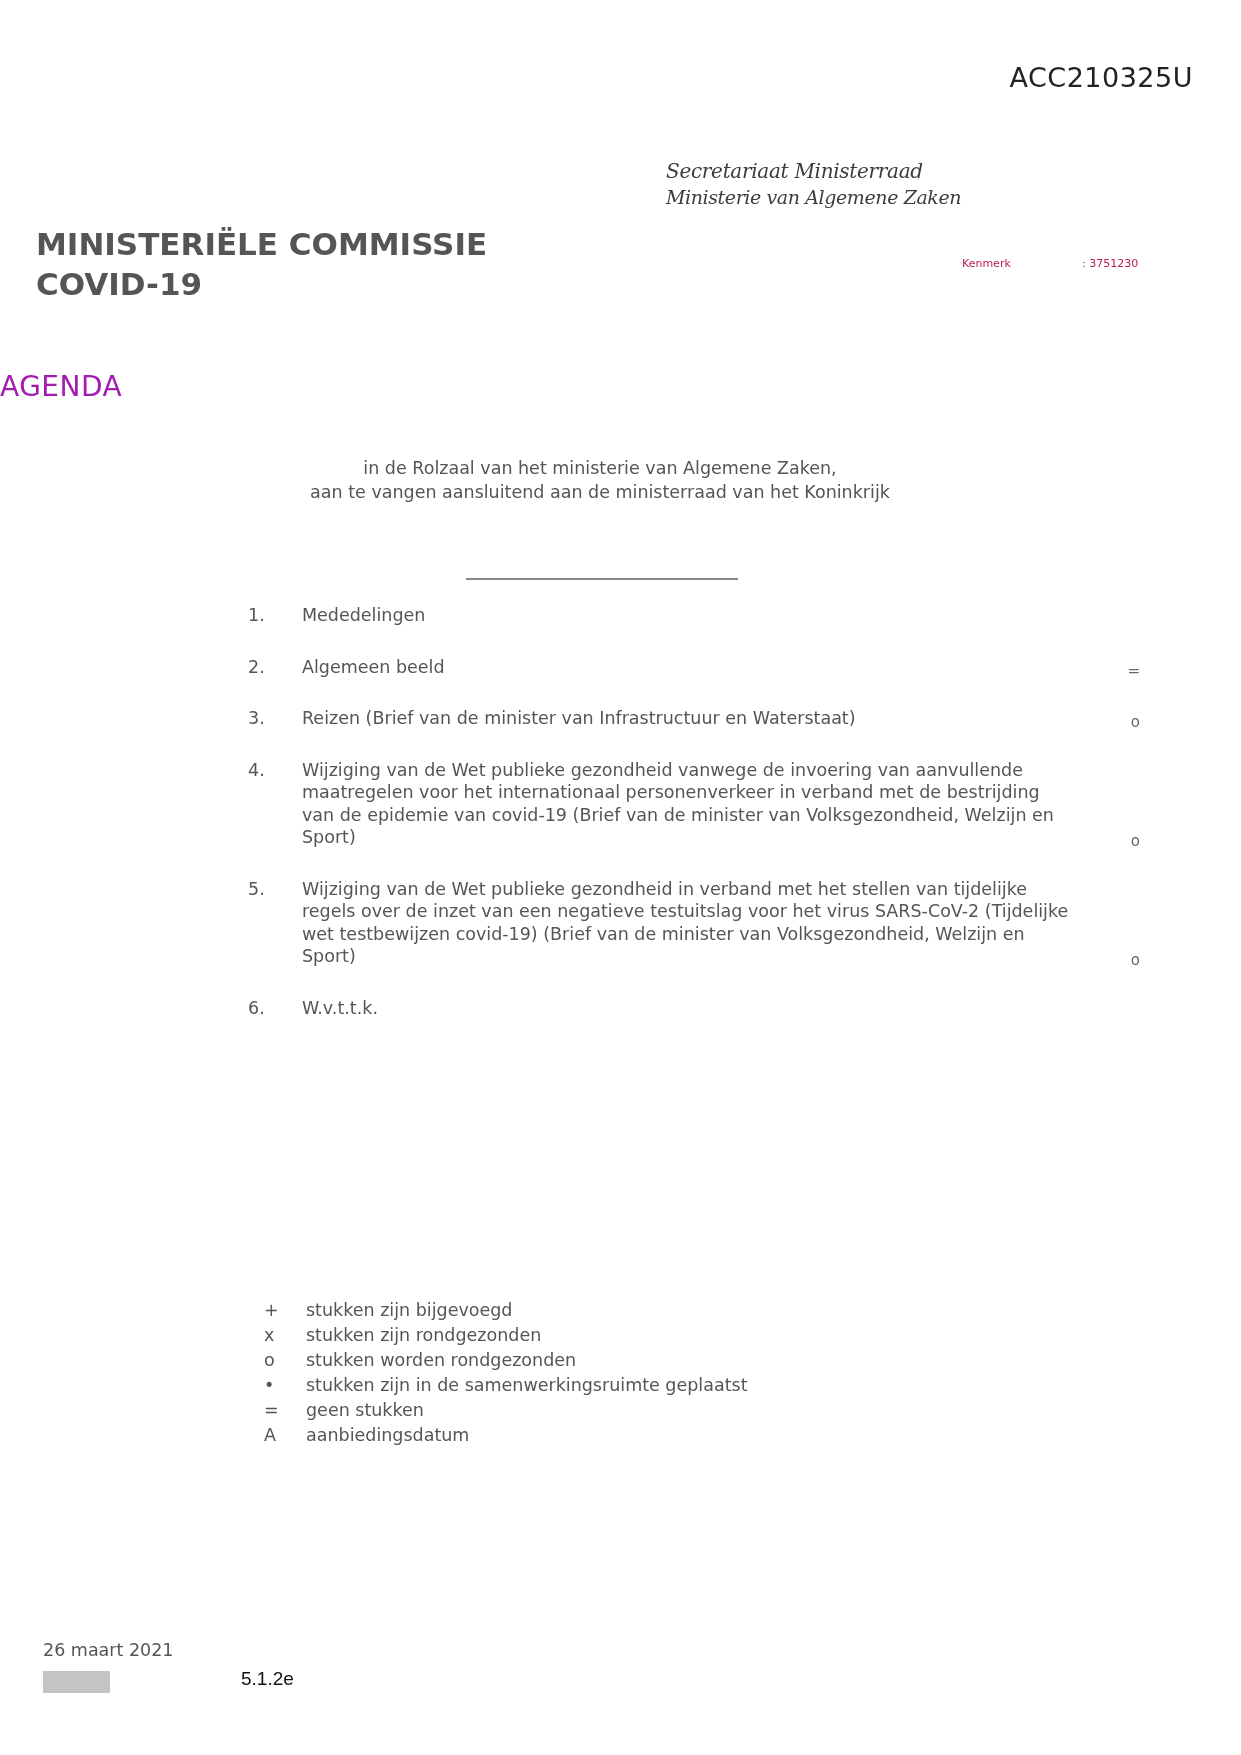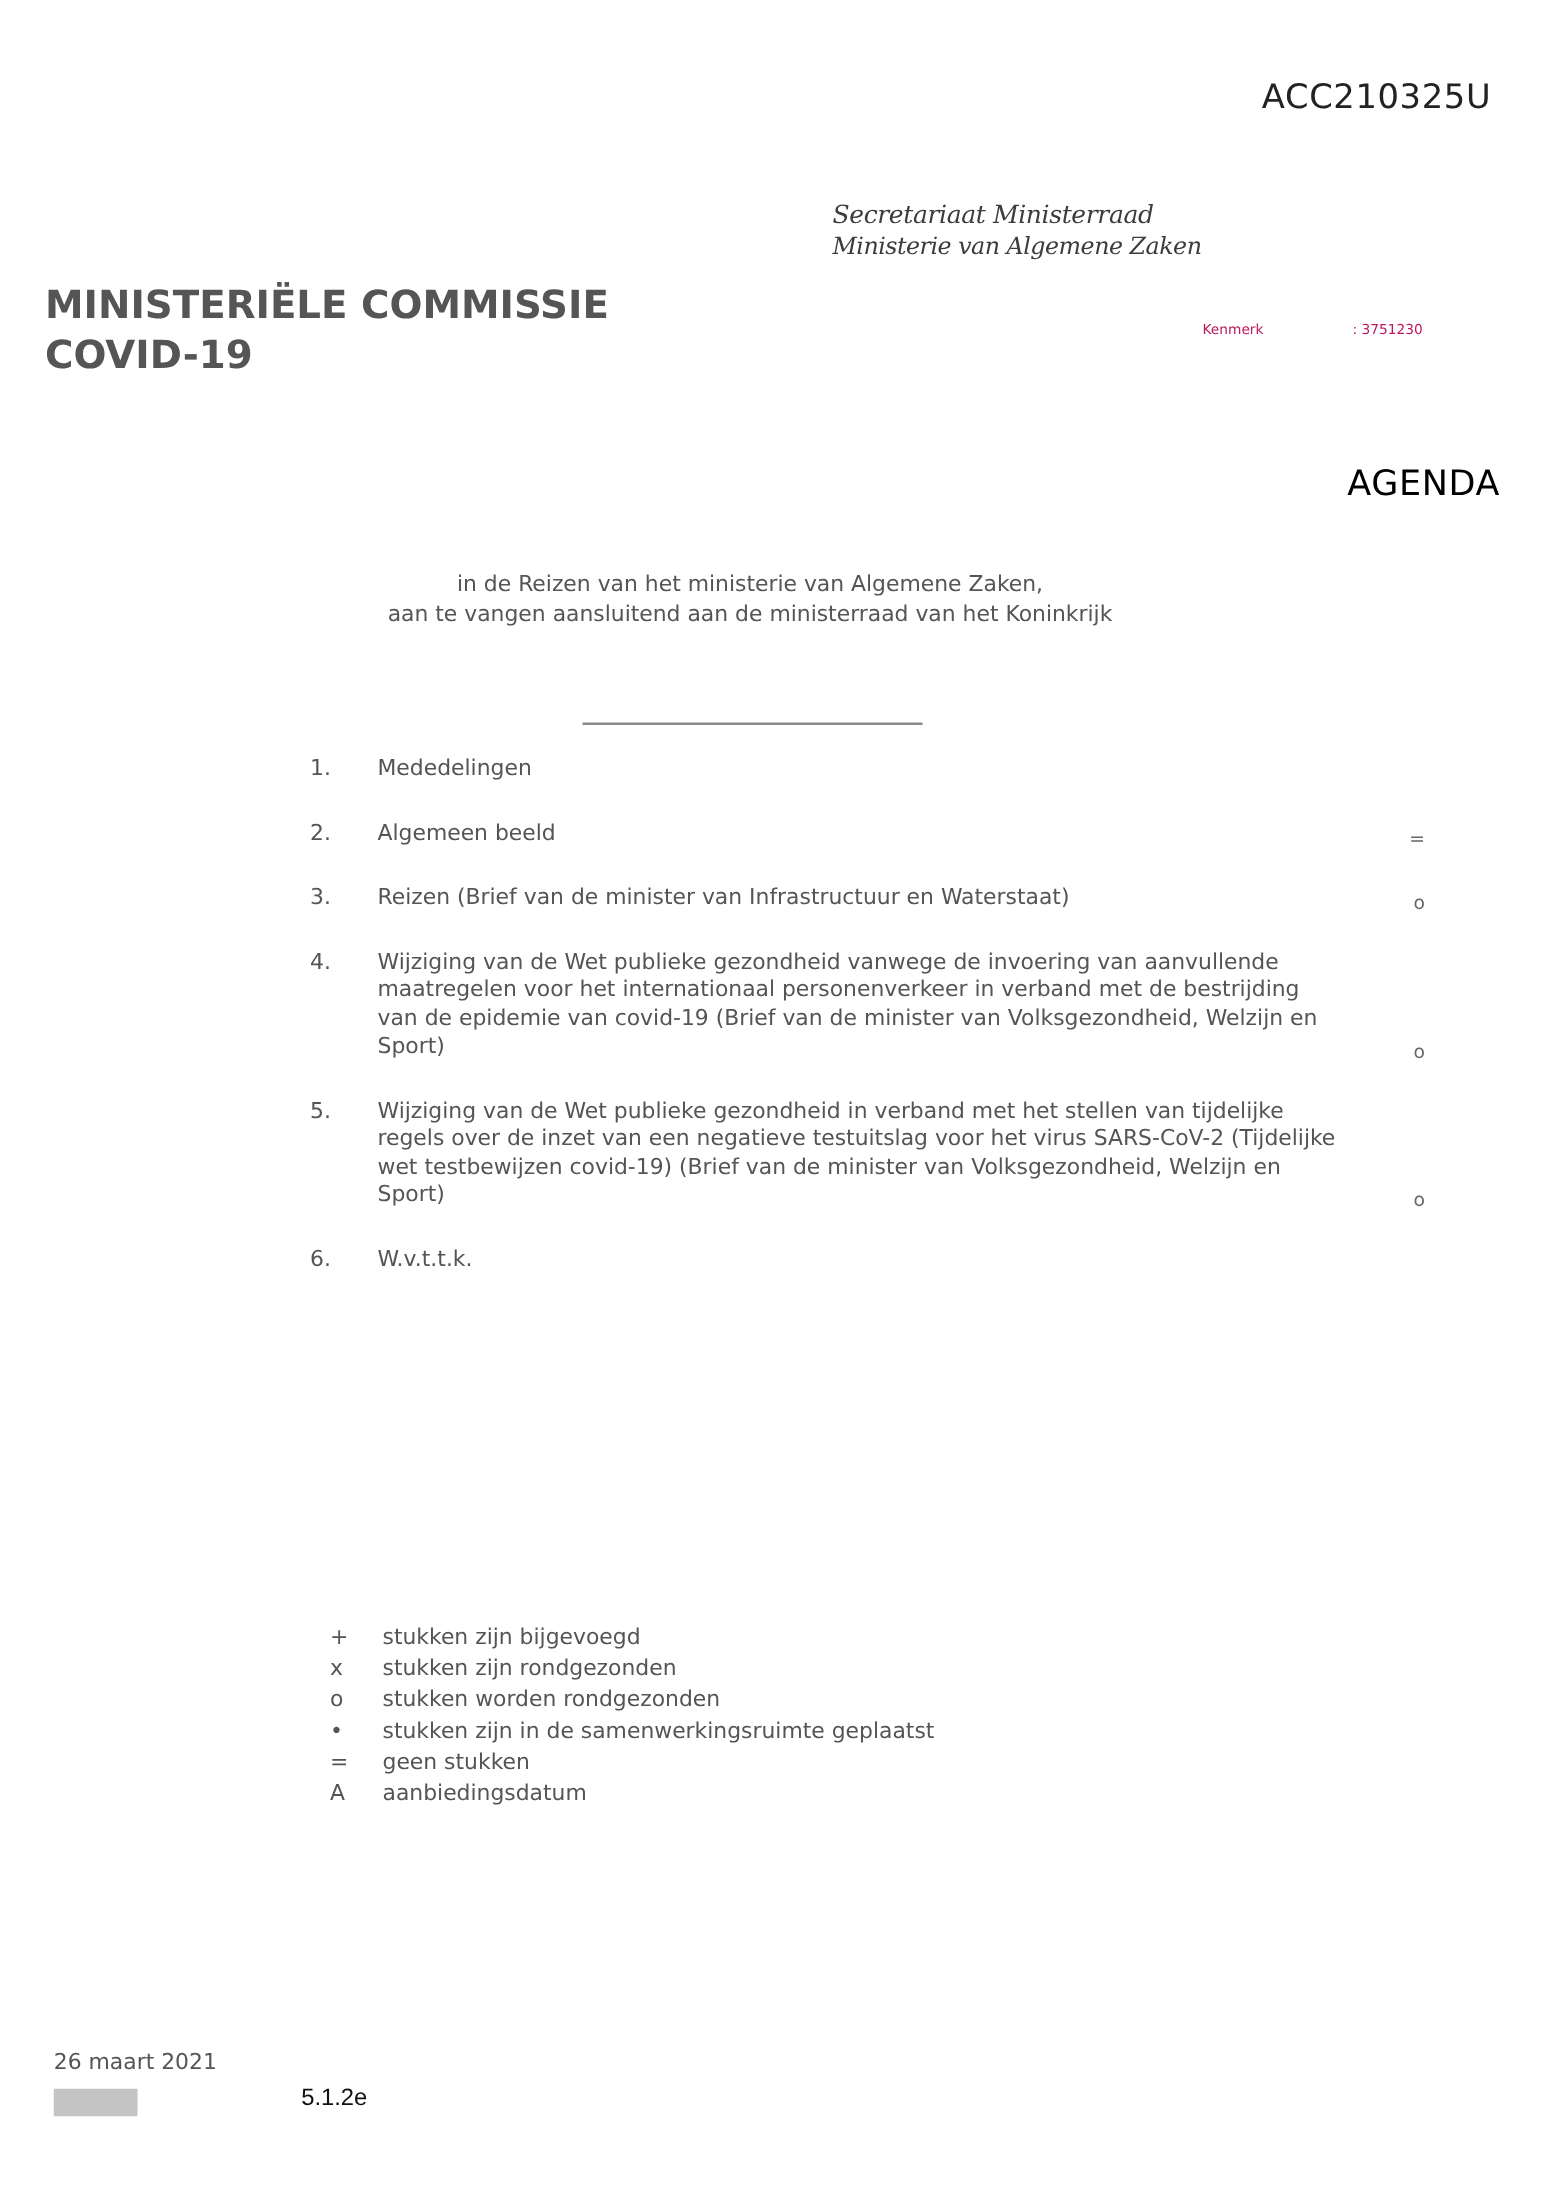--- a/index.html
+++ b/index.html
@@ -59,23 +59,23 @@
       font-size: 11px;
       color: #be185d;
       margin-left: 24px;
     }
     .ref .ref-label { display: inline-block; width: 120px; }
 
     .title {
       left: 0;
       width: 1200px;
       top: 370px;
-      text-align: right;
+      text-align: left;
       font-size: 28px;
-      color: #000000;
+      color: #a21caf;
       letter-spacing: 0.5px;
     }
 
     .meeting {
       left: 0;
       width: 1200px;
       top: 456px;
       text-align: center;
       font-size: 17.5px;
       line-height: 24px;
@@ -164,21 +164,21 @@
   <div>COVID-19</div>
 </div>
 
 <div class="abs ref">
   <span class="ref-label">Kenmerk</span><span>: 3751230</span>
 </div>
 
 <div class="abs title">AGENDA</div>
 
 <div class="abs meeting">
-  <div>in de Reizen van het ministerie van Algemene Zaken,</div>
+  <div>in de Rolzaal van het ministerie van Algemene Zaken,</div>
   <div>aan te vangen aansluitend aan de ministerraad van het Koninkrijk</div>
 </div>
 
 <div class="abs rule"></div>
 
 <div class="abs agenda">
   <div class="agenda-item">
     <span class="num">1.</span>
     <span class="text">Mededelingen</span>
     <span class="marker"></span>

